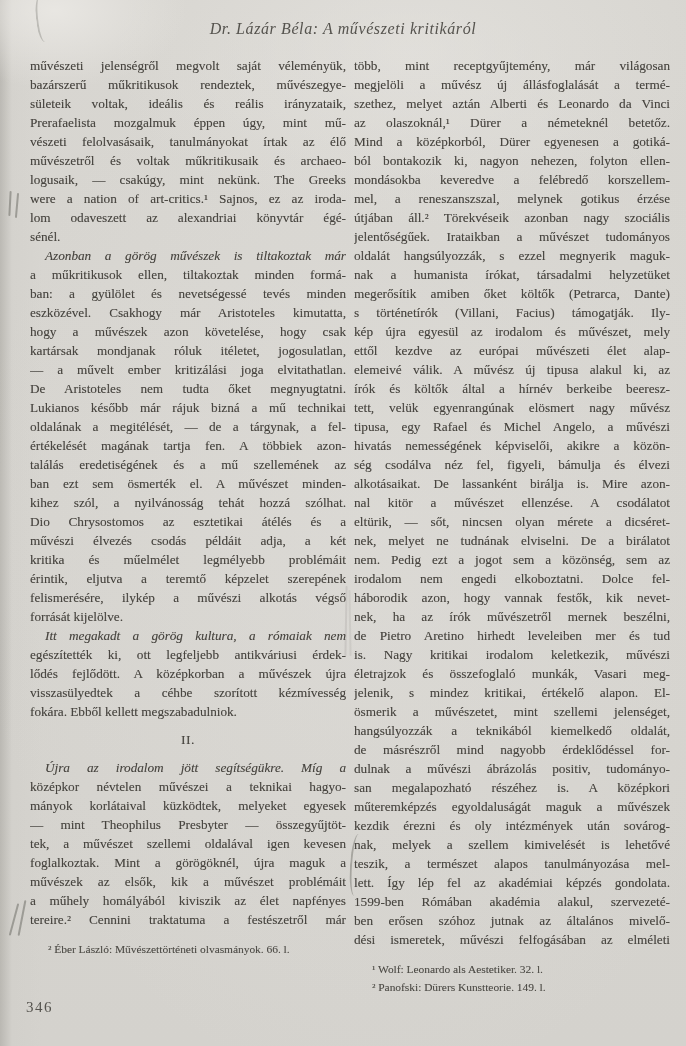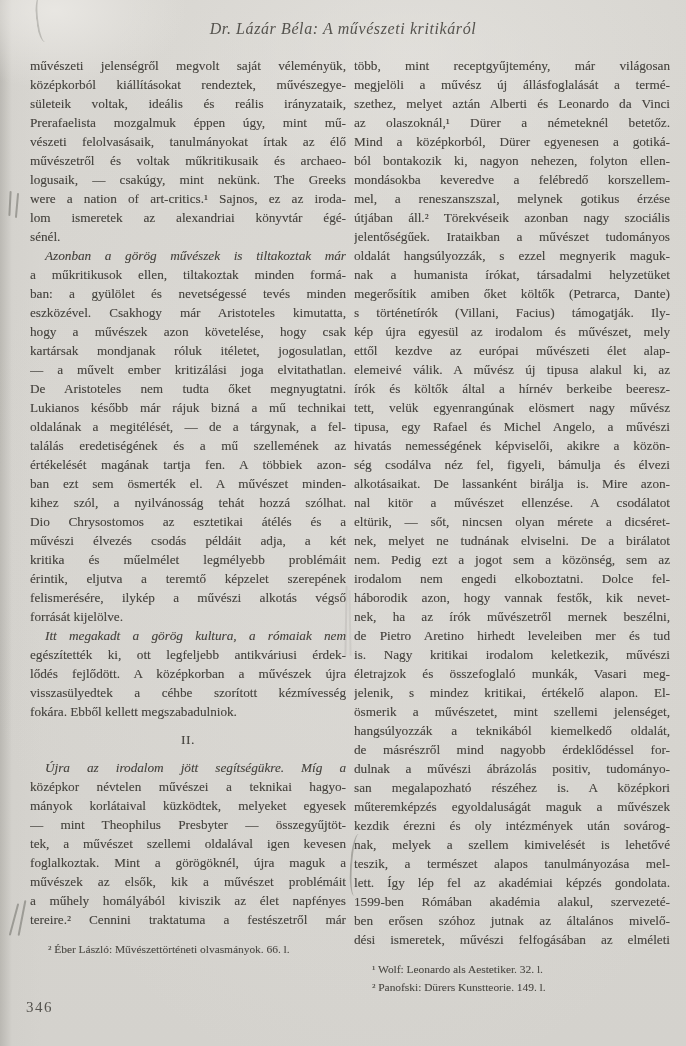--- a/index.html
+++ b/index.html
@@ -72,41 +72,41 @@
 <body>
 
 <div class="page">
 
   <div class="running-header">Dr. Lázár Béla:  A művészeti kritikáról</div>
 
   <div class="cols">
     <div class="col">
       <div>
           <div class="line">művészeti jelenségről megvolt saját véleményük,</div>
-          <div class="line">középkorból kiállításokat rendeztek, művészegye-</div>
+          <div class="line">bazárszerű műkritikusok rendeztek, művészegye-</div>
           <div class="line">sületeik voltak, ideális és reális irányzataik,</div>
           <div class="line">Prerafaelista mozgalmuk éppen úgy, mint mű-</div>
           <div class="line">vészeti felolvasásaik, tanulmányokat írtak az élő</div>
           <div class="line">művészetről és voltak műkritikusaik és archaeo-</div>
           <div class="line">logusaik, — csakúgy, mint nekünk. The Greeks</div>
           <div class="line">were a nation of art-critics.¹ Sajnos, ez az iroda-</div>
-          <div class="line">lom ismeretek az alexandriai könyvtár égé-</div>
+          <div class="line">lom odaveszett az alexandriai könyvtár égé-</div>
           <div class="line end">sénél.</div>
           <div class="line indent">Azonban a görög művészek is tiltakoztak már</div>
           <div class="line">a műkritikusok ellen, tiltakoztak minden formá-</div>
           <div class="line">ban: a gyülölet és nevetségessé tevés minden</div>
           <div class="line">eszközével. Csakhogy már Aristoteles kimutatta,</div>
           <div class="line">hogy a művészek azon követelése, hogy csak</div>
           <div class="line">kartársak mondjanak róluk itéletet, jogosulatlan,</div>
           <div class="line">— a művelt ember kritizálási joga elvitathatlan.</div>
           <div class="line">De Aristoteles nem tudta őket megnyugtatni.</div>
           <div class="line">Lukianos később már rájuk bizná a mű technikai</div>
           <div class="line">oldalának a megitélését, — de a tárgynak, a fel-</div>
+          <div class="line">értékelését magának tartja fen. A többiek azon-</div>
           <div class="line">találás eredetiségének és a mű szellemének az</div>
-          <div class="line">értékelését magának tartja fen. A többiek azon-</div>
           <div class="line">ban ezt sem ösmerték el. A művészet minden-</div>
           <div class="line">kihez szól, a nyilvánosság tehát hozzá szólhat.</div>
           <div class="line">Dio Chrysostomos az esztetikai átélés és a</div>
           <div class="line">művészi élvezés csodás példáit adja, a két</div>
           <div class="line">kritika és műelmélet legmélyebb problémáit</div>
           <div class="line">érintik, eljutva a teremtő képzelet szerepének</div>
           <div class="line">felismerésére, ilykép a művészi alkotás végső</div>
           <div class="line end">forrását kijelölve.</div>
           <div class="line indent">Itt megakadt a görög kultura, a rómaiak nem</div>
           <div class="line">egészítették ki, ott legfeljebb antikváriusi érdek-</div>

